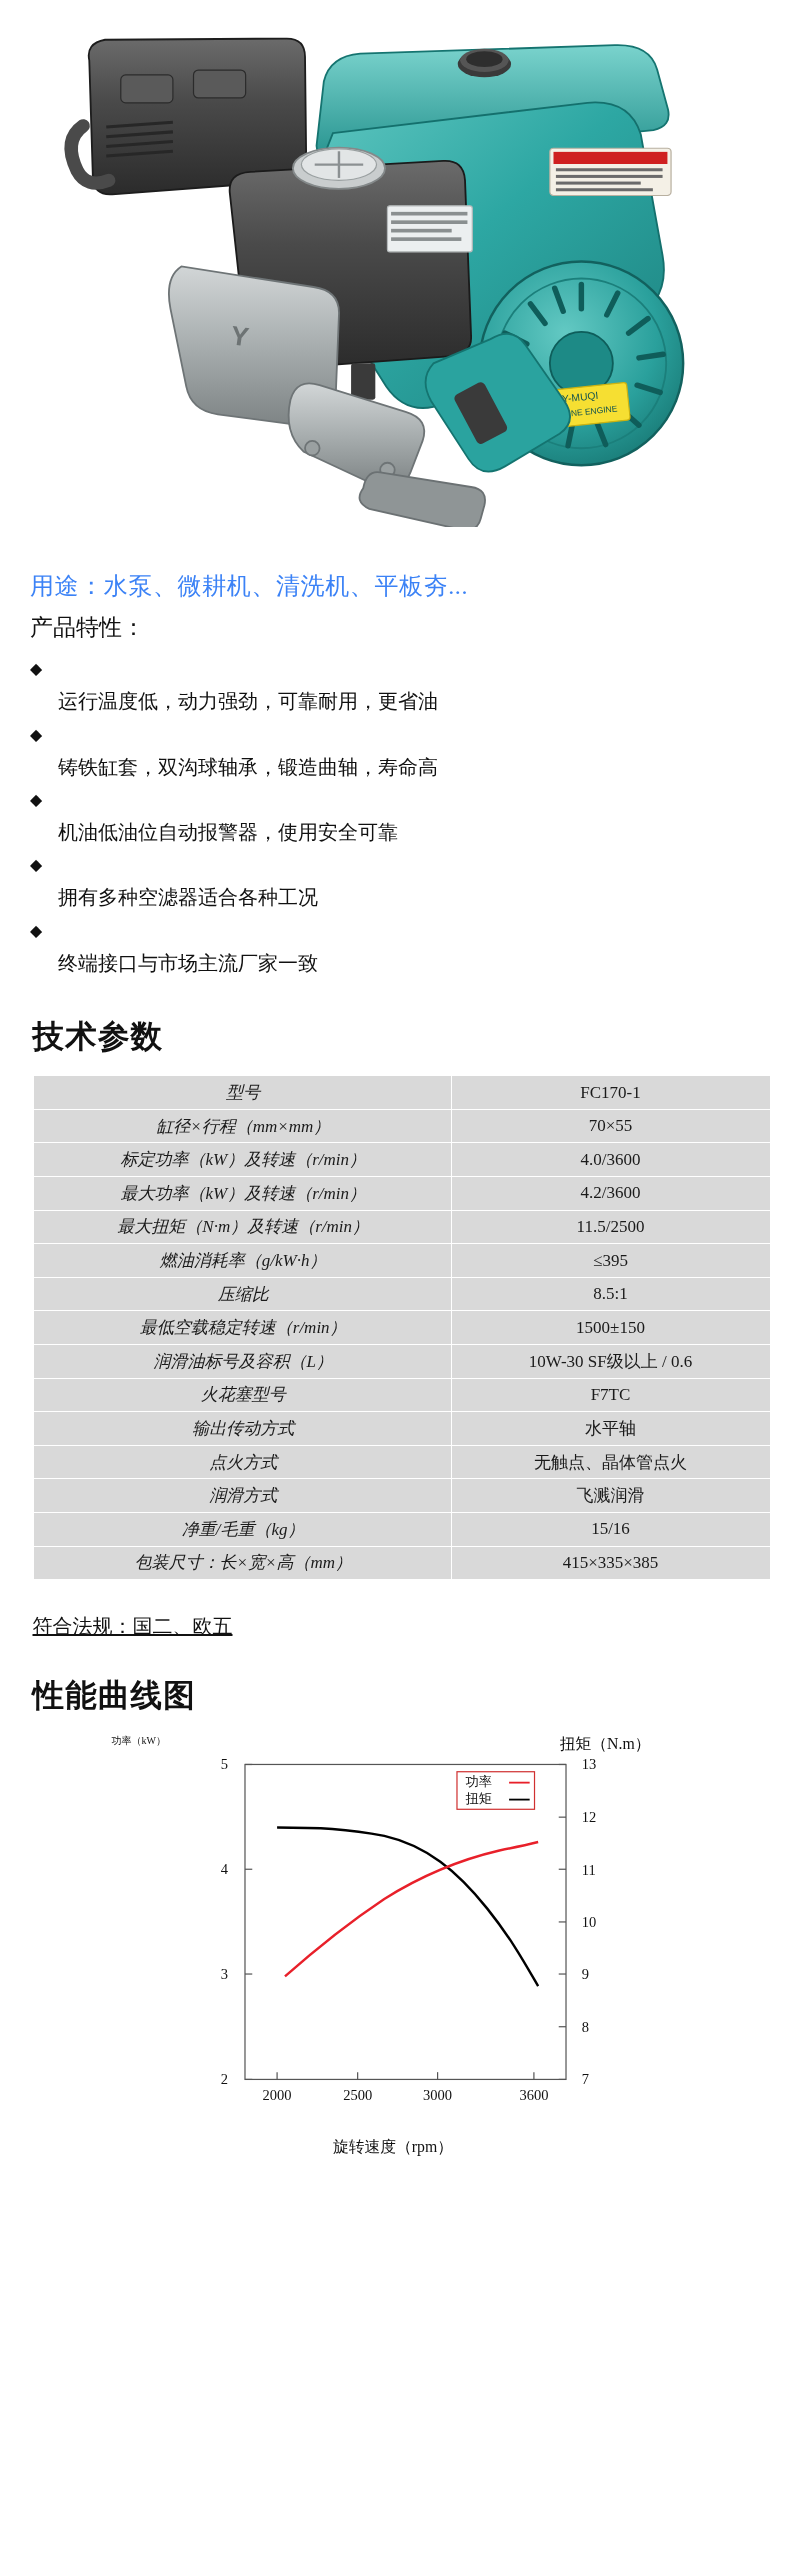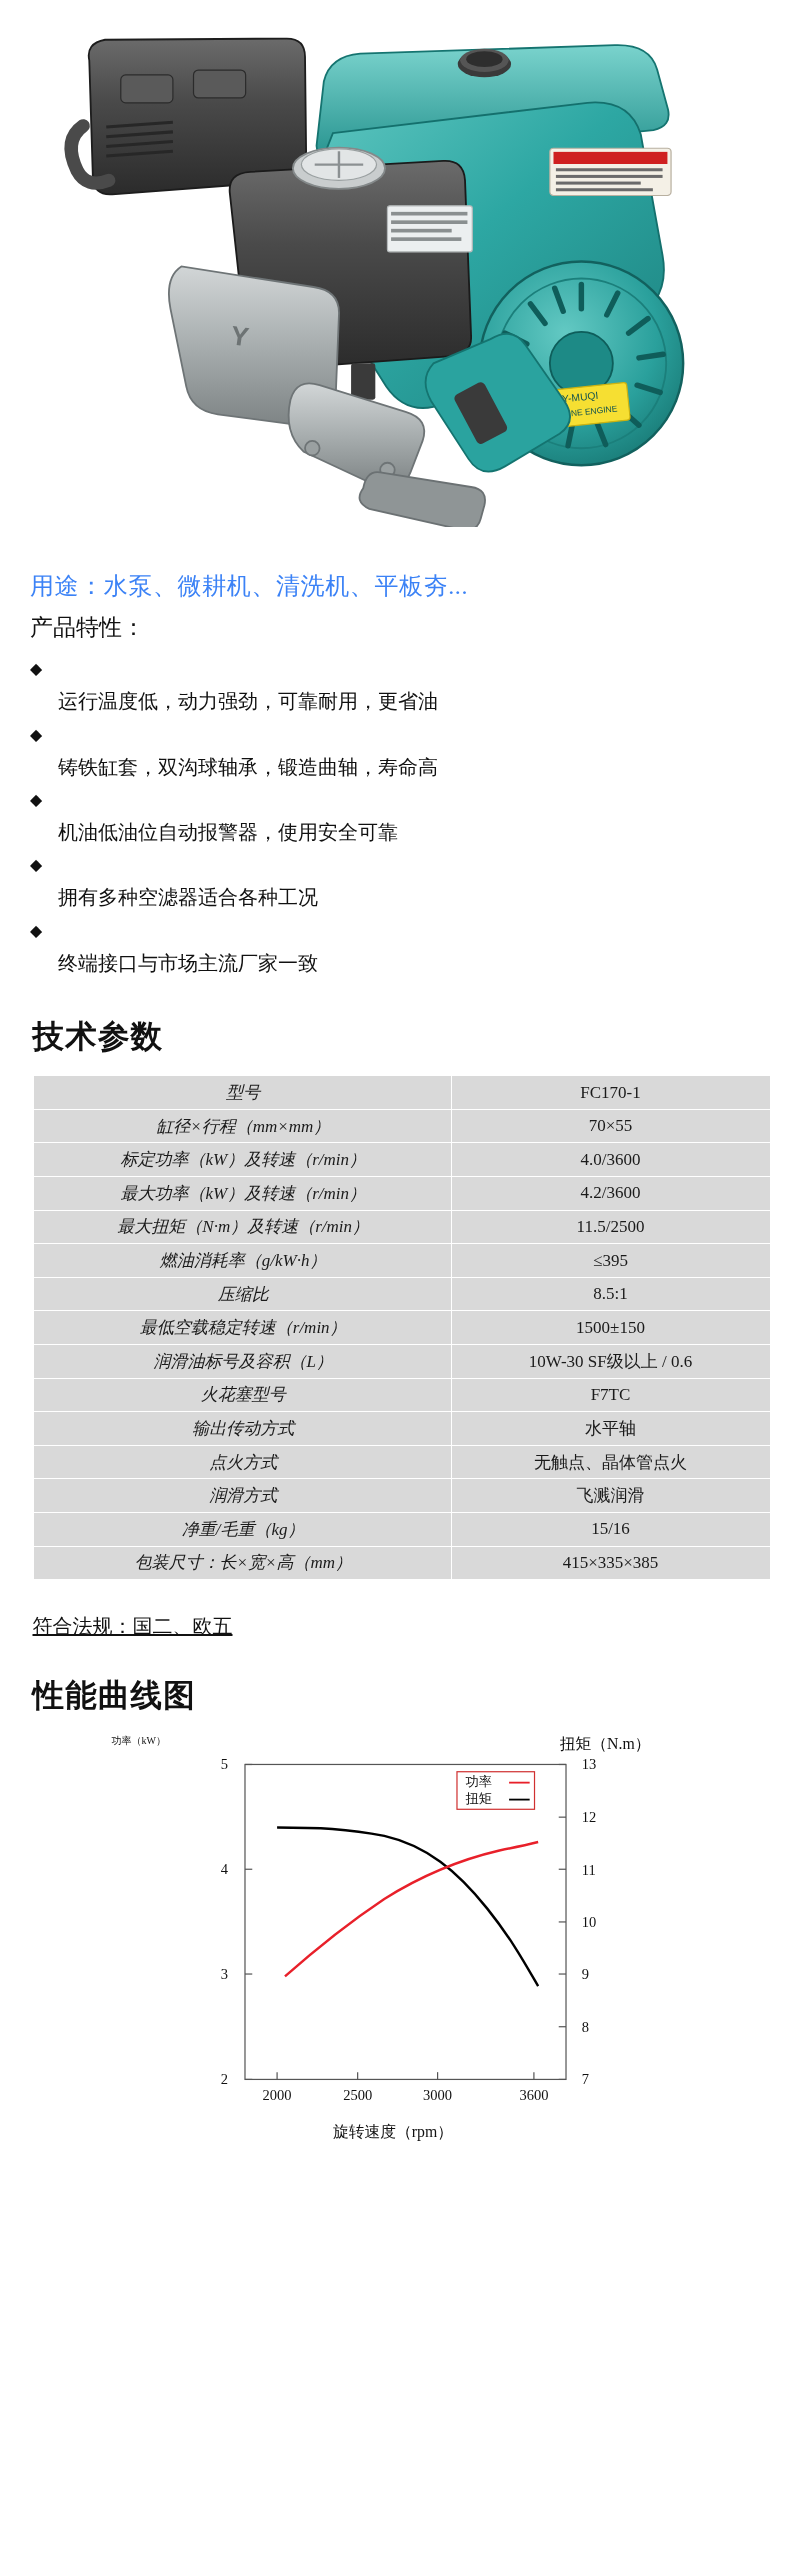--- a/index.html
+++ b/index.html
@@ -134,21 +134,21 @@
     position: absolute;
     right: 127px;
     top: 0;
     font-size: 15.8px;
     color: #111;
   }
   .chart-xlabel {
     text-align: center;
     font-size: 15.8px;
     color: #111;
-    margin-top: 0;
+    margin-top: 15px;
     padding-right: 24px;
   }
   svg.curve { display: block; }
 </style>
 </head>
 <body>
 
 <div class="page">
 
   <div class="product-image-wrap">

